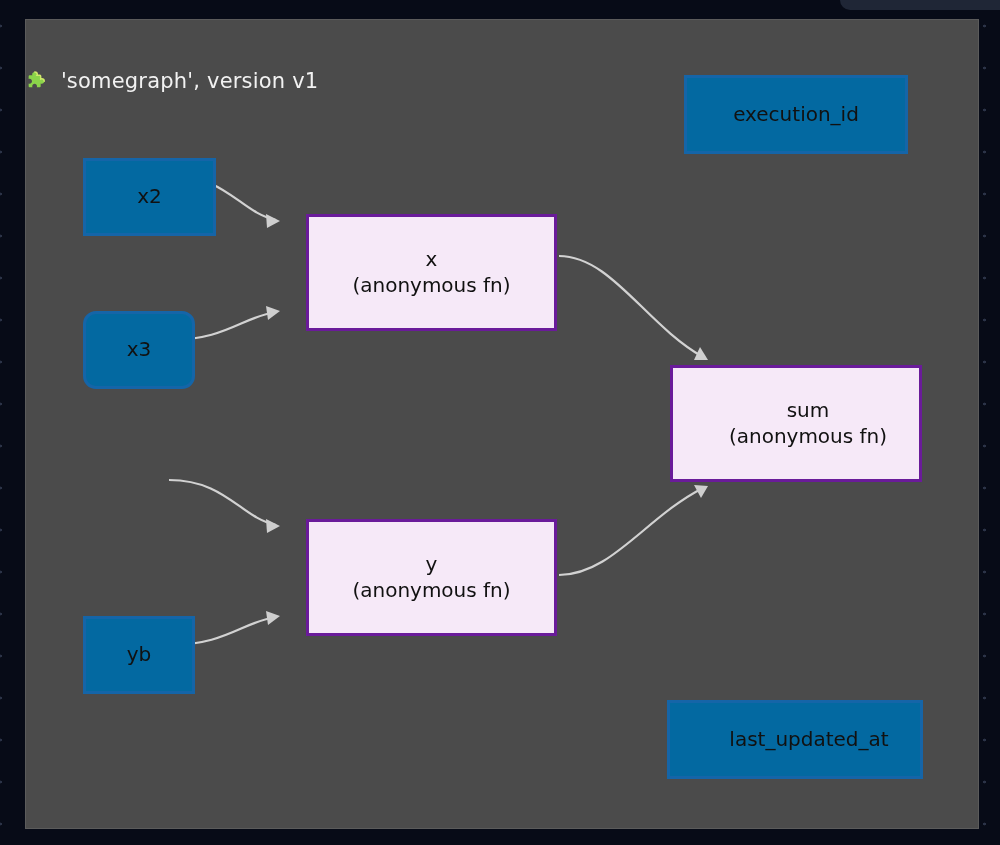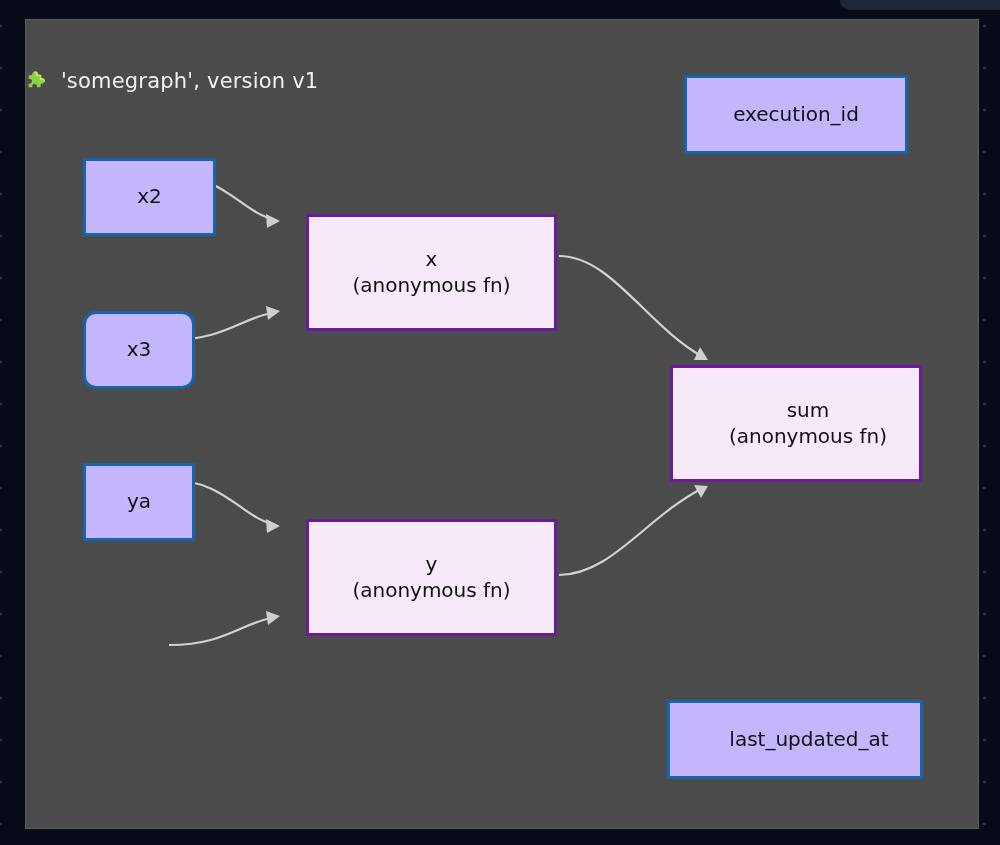--- a/index.html
+++ b/index.html
@@ -77,21 +77,21 @@
     flex-direction: column;
     align-items: center;
     justify-content: center;
     text-align: center;
     color: #111111;
     font-size: 20px;
     line-height: 1.28;
     z-index: 3;
   }
   .node.io {
-    background: #c4b5fd;
+    background: #0369a1;
     border: 3px solid #1565a8;
   }
   .node.fn {
     background: #f6e9f8;
     border: 3px solid #6a1b9a;
   }
   .node .line2 { font-size: 20px; text-align: right; }
 
   #node-x2  { left: 57px;  top: 138px; width: 133px; height: 78px; }
   #node-x3  { left: 57px;  top: 291px; width: 112px; height: 78px; border-radius: 13px; }
@@ -172,24 +172,24 @@
     </svg>
 
     <div class="node io" id="node-x2">
       <span>x2</span>
     </div>
 
     <div class="node io" id="node-x3">
       <span>x3</span>
     </div>
 
-    <div class="node io" id="node-ya">
-      <span>ya</span>
-    </div>
-
+
+    <div class="node io" id="node-yb">
+      <span>yb</span>
+    </div>
 
     <div class="node fn" id="node-x">
       <span>x</span>
       <span class="line2">(anonymous fn)</span>
     </div>
 
     <div class="node fn" id="node-y">
       <span>y</span>
       <span class="line2">(anonymous fn)</span>
     </div>

